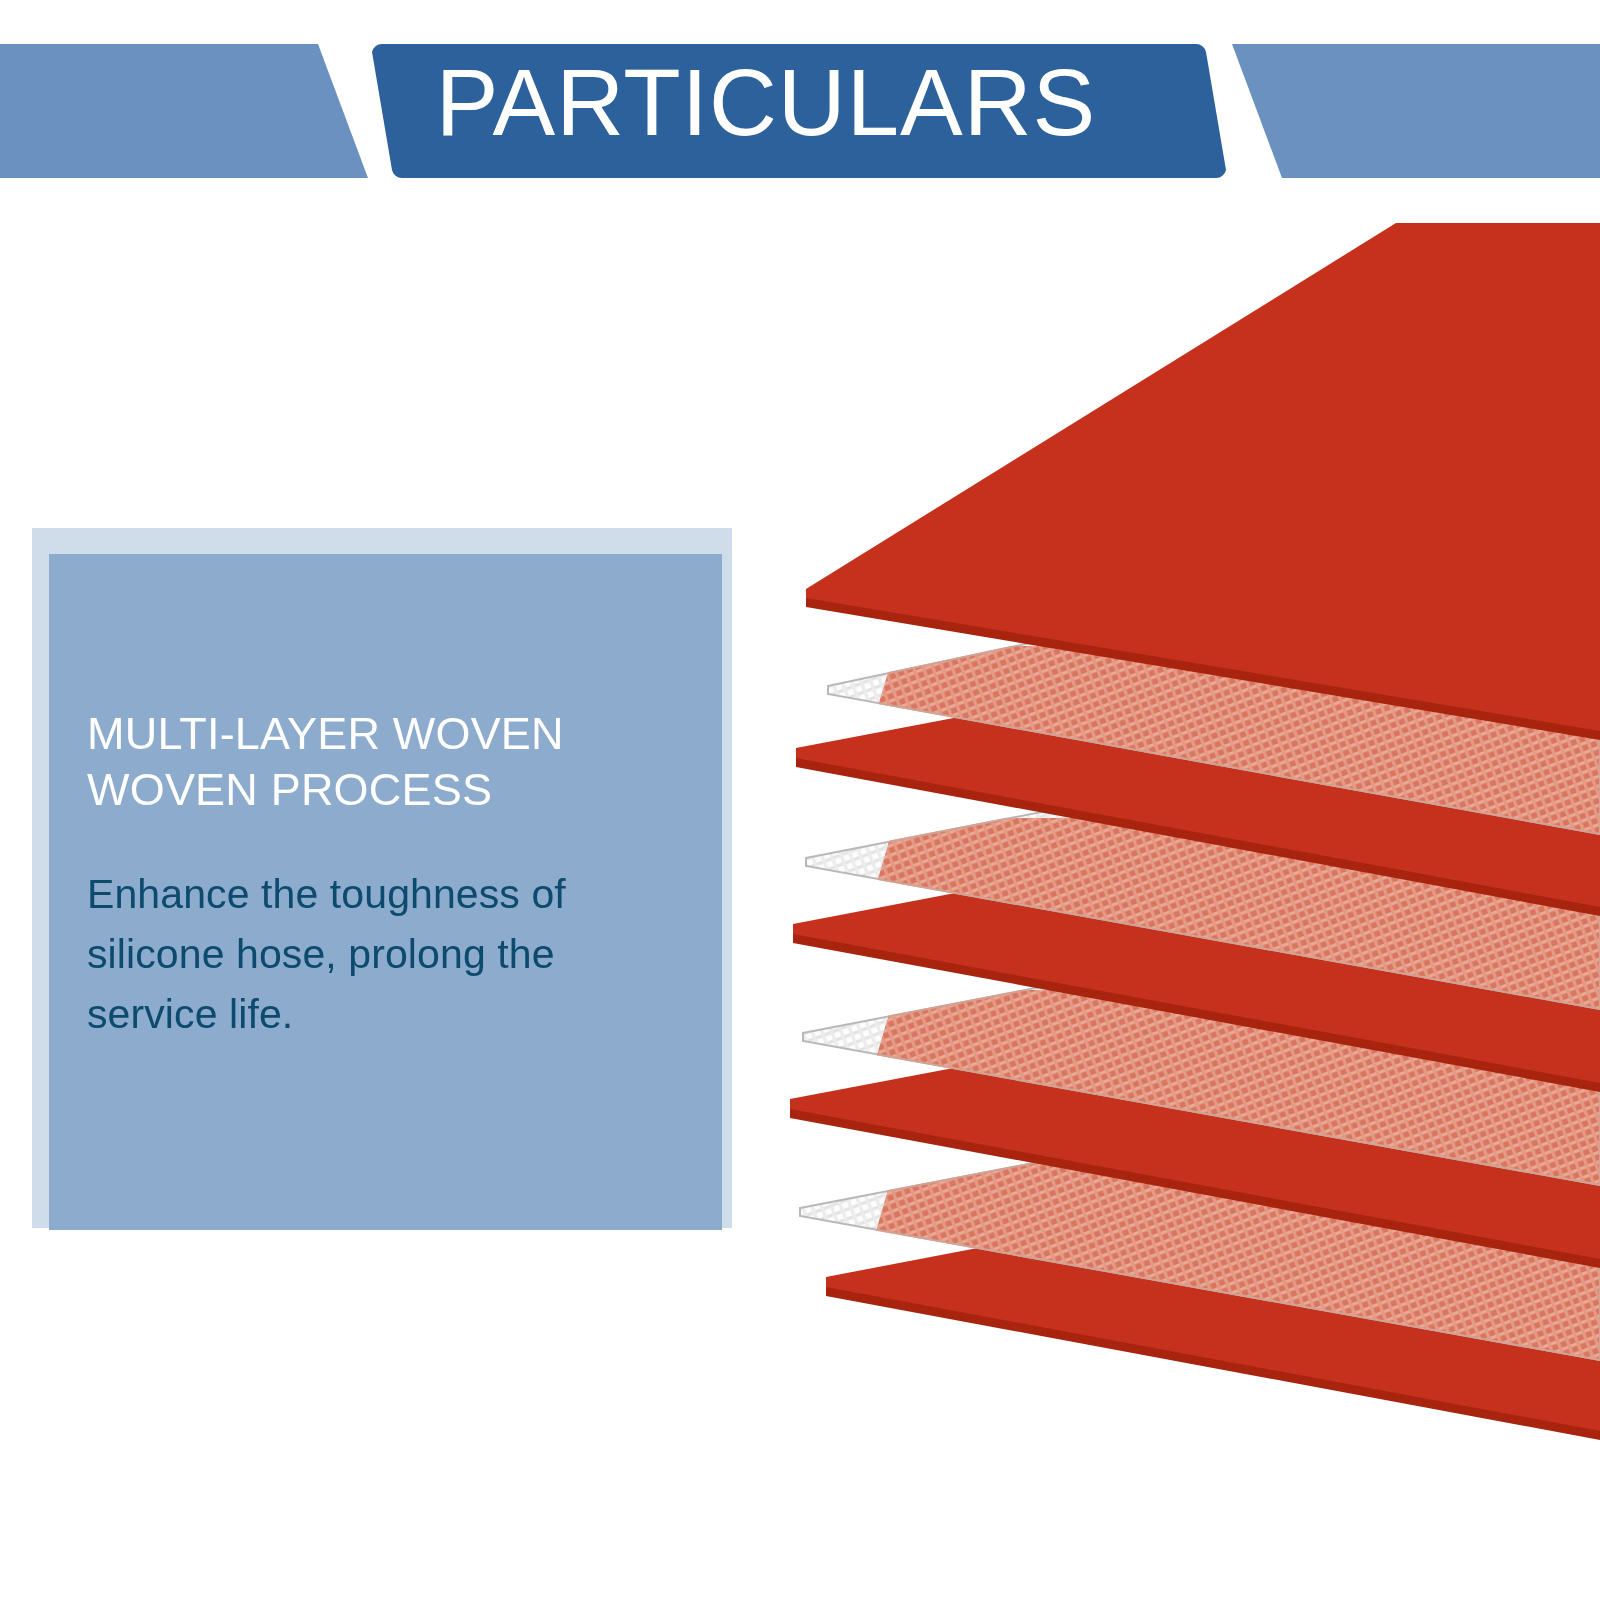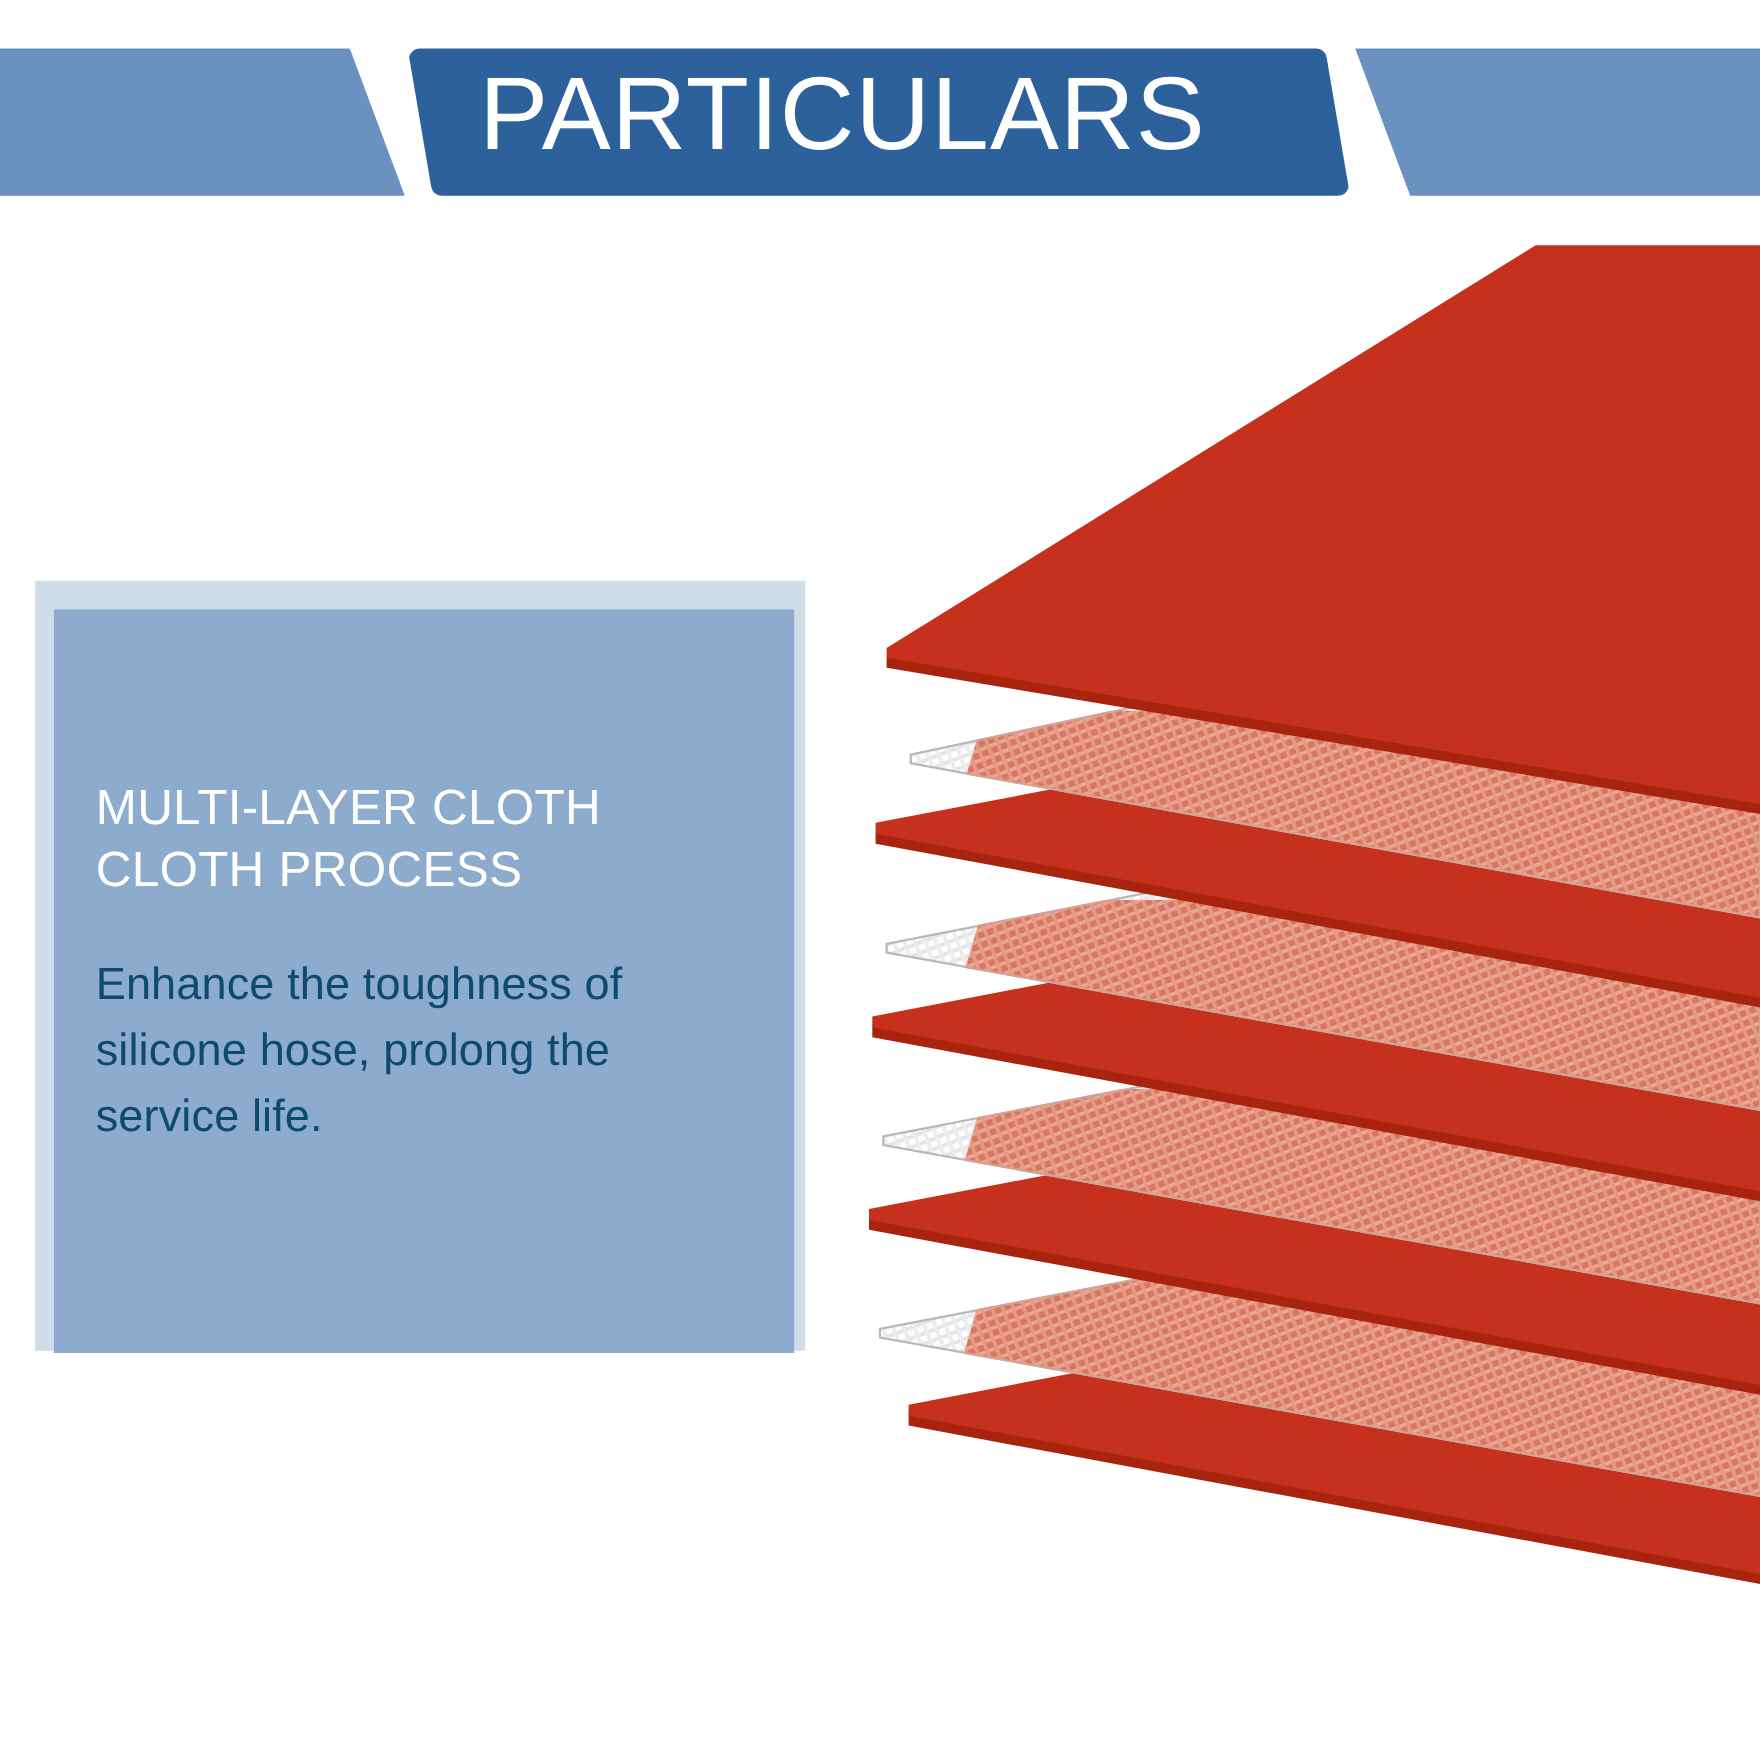--- a/index.html
+++ b/index.html
@@ -197,17 +197,17 @@
       <path d="M 806,598 L 1396,232 L 1600,232 L 1600,740 L 806,607 Z" fill="#a8240f"></path>
       <path d="M 806,589 L 1396,223 L 1600,223 L 1600,731 L 806,598 Z" fill="#c5311d"></path>
     </g>
   </svg>
 </div>
 
 <div class="card-wrap">
   <div class="card-backing"></div>
   <div class="card-main">
     <div class="card-inner">
-      <p class="card-heading">MULTI-LAYER CLOTH CLOTH PROCESS</p>
+      <p class="card-heading">MULTI-LAYER WOVEN WOVEN PROCESS</p>
       <p class="card-body">Enhance the toughness of silicone hose, prolong the service life.</p>
     </div>
   </div>
 </div>
 
 </body></html>

